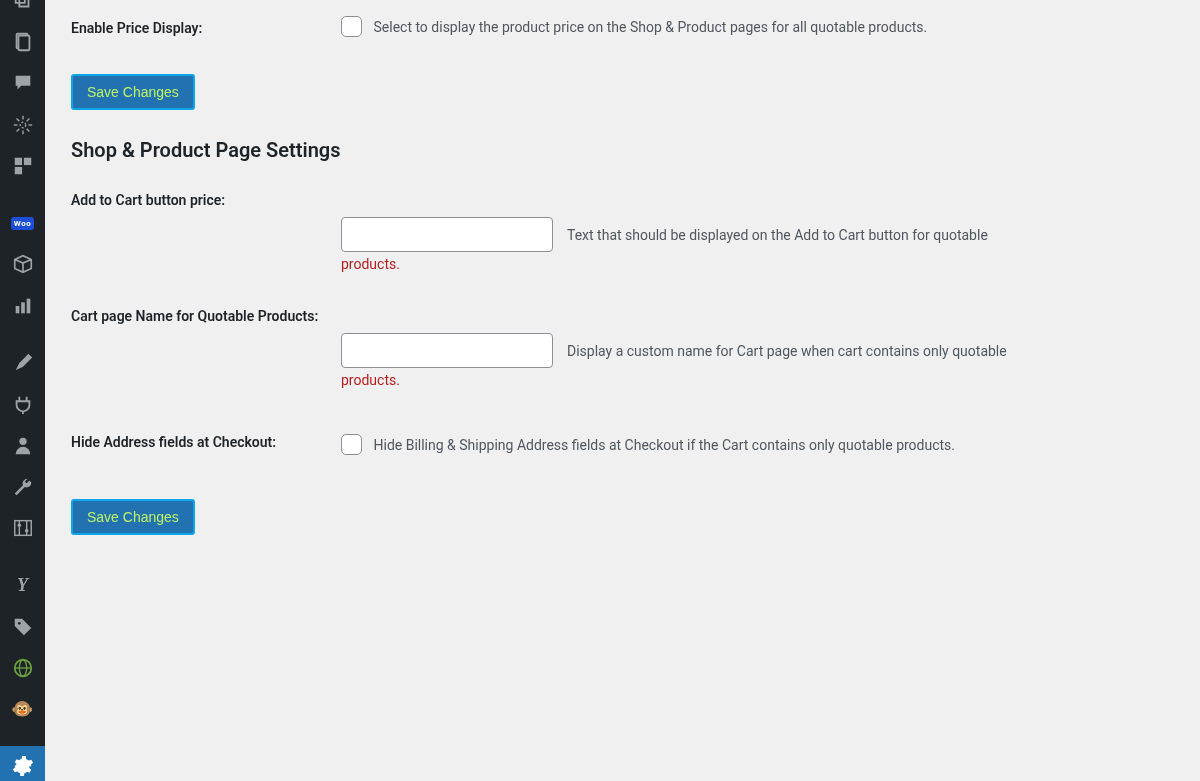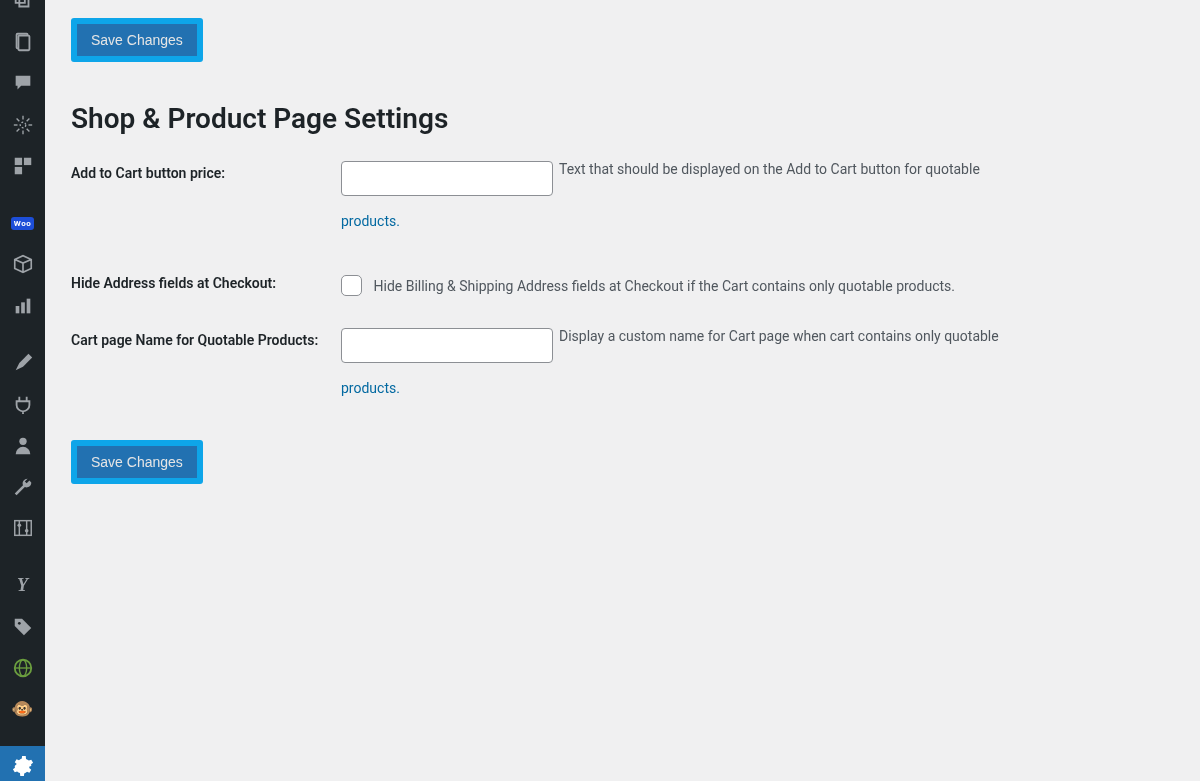--- a/index.html
+++ b/index.html
@@ -104,51 +104,52 @@
     font-size: 14px;
     vertical-align: middle;
     margin-right: 6px;
   }
   .desc-inline {
     display: inline;
     vertical-align: middle;
     color: #50575e;
   }
   .desc-below {
-    margin-top: 17px;
+    margin-top: 4px;
     display: block;
-    color: #0369a1;
+    color: #b91c1c;
   }
   .button-primary {
     display: inline-block;
     background: #2271b1;
-    color: #e5e5e5;
-    border: 6px solid #0ea5e9;
+    color: #bef264;
+    border: 2px solid #0ea5e9;
     border-radius: 3px;
     padding: 8px 14px;
     font-size: 14px;
     cursor: pointer;
     font-weight: 400;
   }
   h2.section-title {
-    font-size: 28px;
+    font-size: 20px;
     font-weight: 600;
     color: #1d2327;
-    margin: 28px 0 10px 0;
+    margin: 16px 0 10px 0;
     padding: 0;
   }
   .submit-row {
     padding: 18px 0 12px 0;
   }
   .inline-cell {
     display: flex;
-    align-items: flex-start;
+    align-items: center;
     flex-wrap: wrap;
-    gap: 0;
+    gap: 8px;
     max-width: 820px;
+    margin-top: 29px;
   }
   .yoast-icon {
     width:22px; height:22px;
     display:flex; align-items:center; justify-content:center;
   }
   .yoast-icon span{
     font-family: serif;
     font-style: italic;
     font-weight: bold;
     color:#9ea3a8;
@@ -272,20 +273,31 @@
   <div class="menu-separator"></div>
   <div class="menu-item active" style="margin-top:auto; margin-bottom:-6px;">
     <svg viewBox="0 0 24 24">
         <path d="M12 8a4 4 0 100 8 4 4 0 000-8zm9 4a7.9 7.9 0 00-.2-1.8l2.2-1.7-2-3.4-2.6 1a8 8 0 00-3.1-1.8L15 1h-4l-.3 2.8a8 8 0 00-3.1 1.8l-2.6-1-2 3.4 2.2 1.7A7.9 7.9 0 003 12c0 .6.1 1.2.2 1.8L1 15.5l2 3.4 2.6-1a8 8 0 003.1 1.8L9 23h4l.3-2.8a8 8 0 003.1-1.8l2.6 1 2-3.4-2.2-1.7c.1-.6.2-1.2.2-1.8z" fill="#fff"></path>
       </svg>
   </div>
 </div>
 
 <div class="content">
 
+  <table class="form-table">
+    <tbody>
+        <tr>
+      <th>Enable Price Display:</th>
+      <td>
+        <input type="checkbox" class="checkbox" style="">
+        <span class="desc-inline">Select to display the product price on the Shop &amp; Product pages for all quotable products.</span>
+      </td>
+    </tr>
+  </tbody>
+    </table>
 
   <div class="submit-row">
     <button class="button-primary">Save Changes</button>
   </div>
 
   <h2 class="section-title">Shop &amp; Product Page Settings</h2>
 
   <table class="form-table">
     <tbody>
         <tr>
@@ -298,36 +310,36 @@
         <span class="desc-below">products.</span>
       </td>
     </tr>
   </tbody>
     </table>
 
 
   <table class="form-table">
     <tbody>
         <tr>
-      <th style="padding-top:30px;">Hide Address fields at Checkout:</th>
-      <td style="padding-top:30px;">
-        <input type="checkbox" class="checkbox" style="">
-        <span class="desc-inline">Hide Billing &amp; Shipping Address fields at Checkout if the Cart contains only quotable products.</span>
-      </td>
-    </tr>
-    <tr>
       <th>Cart page Name for Quotable Products:</th>
       <td>
         <div class="inline-cell">
           <input type="text" class="text-input" value="" style="">
           <span class="desc-inline">Display a custom name for Cart page when cart contains only quotable</span>
         </div>
         <span class="desc-below">products.</span>
       </td>
     </tr>
+    <tr>
+      <th style="padding-top:30px;">Hide Address fields at Checkout:</th>
+      <td style="padding-top:30px;">
+        <input type="checkbox" class="checkbox" style="">
+        <span class="desc-inline">Hide Billing &amp; Shipping Address fields at Checkout if the Cart contains only quotable products.</span>
+      </td>
+    </tr>
   </tbody>
     </table>
 
   <div class="submit-row" style="padding-top:28px;">
     <button class="button-primary">Save Changes</button>
   </div>
 
 </div>
 
 </body></html>

